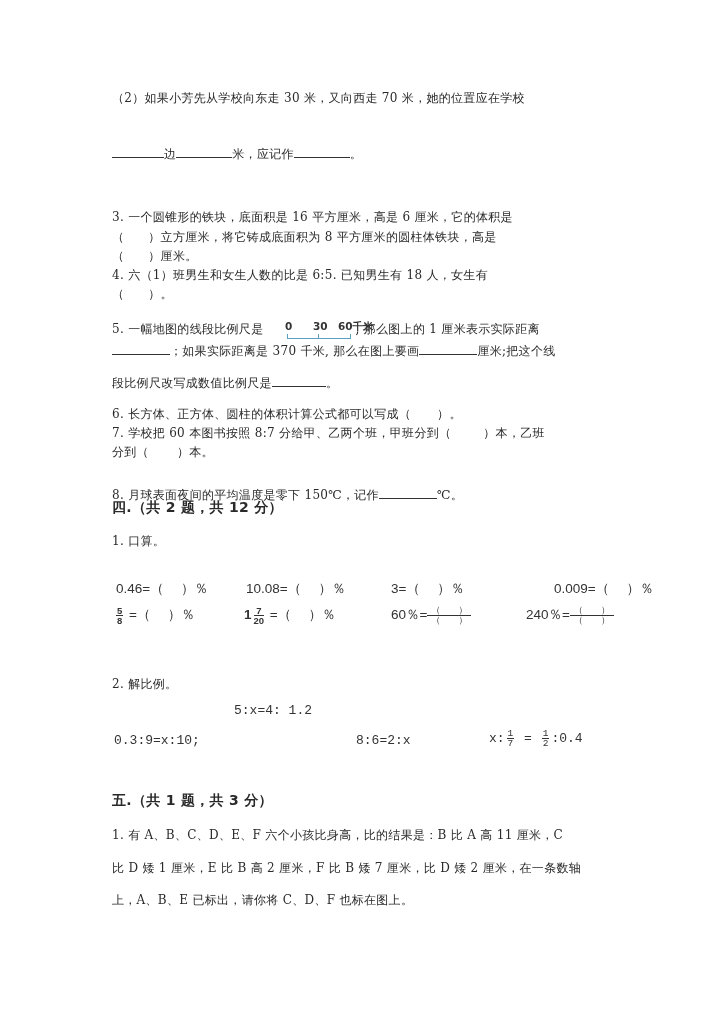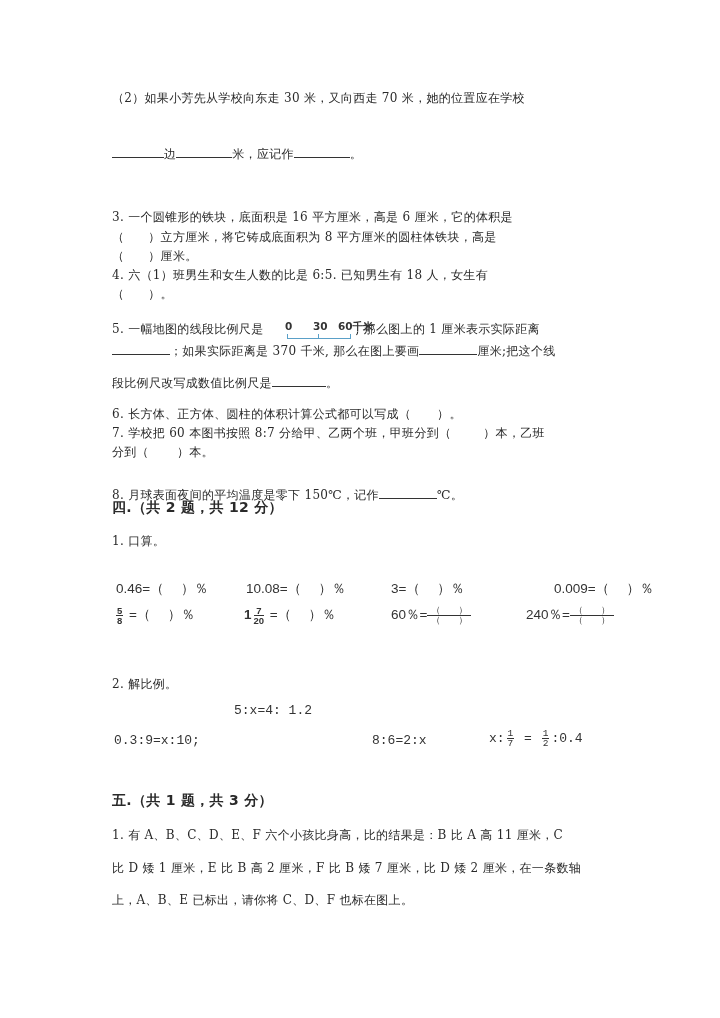--- a/index.html
+++ b/index.html
@@ -104,21 +104,21 @@
   <span>60％=</span><span class="frac-blank"><span class="num">（　　）</span><span class="den">（　　）</span></span>
 </div>
 <div class="calc" style="left:526px;top:606px;">
   <span>240％=</span><span class="frac-blank"><span class="num">（　　）</span><span class="den">（　　）</span></span>
 </div>
 
 <div class="line" style="top:675px;">2. 解比例。</div>
 
 <div class="calc mono" style="left:114px;top:733px;">0.3:9=x:10;</div>
 <div class="calc mono" style="left:234px;top:703px;">5:x=4: 1.2</div>
-<div class="calc mono" style="left:372px;top:733px;">8:6=2:x</div>
+<div class="calc mono" style="left:356px;top:733px;">8:6=2:x</div>
 <div class="calc mono" style="left:489px;top:729px;">
   <span>x:</span><span class="frac"><span class="num">1</span><span class="den">7</span></span><span> = </span><span class="frac"><span class="num">1</span><span class="den">2</span></span><span>:0.4</span>
 </div>
 
 <div class="line heading" style="top:791px;">五.（共 1 题，共 3 分）</div>
 <div class="line" style="top:826px;">1. 有 A、B、C、D、E、F 六个小孩比身高，比的结果是：B 比 A 高 11 厘米，C</div>
 <div class="line" style="top:859px;">比 D 矮 1 厘米，E 比 B 高 2 厘米，F 比 B 矮 7 厘米，比 D 矮 2 厘米，在一条数轴</div>
 <div class="line" style="top:891px;">上，A、B、E 已标出，请你将 C、D、F 也标在图上。</div>
 
 </body></html>

